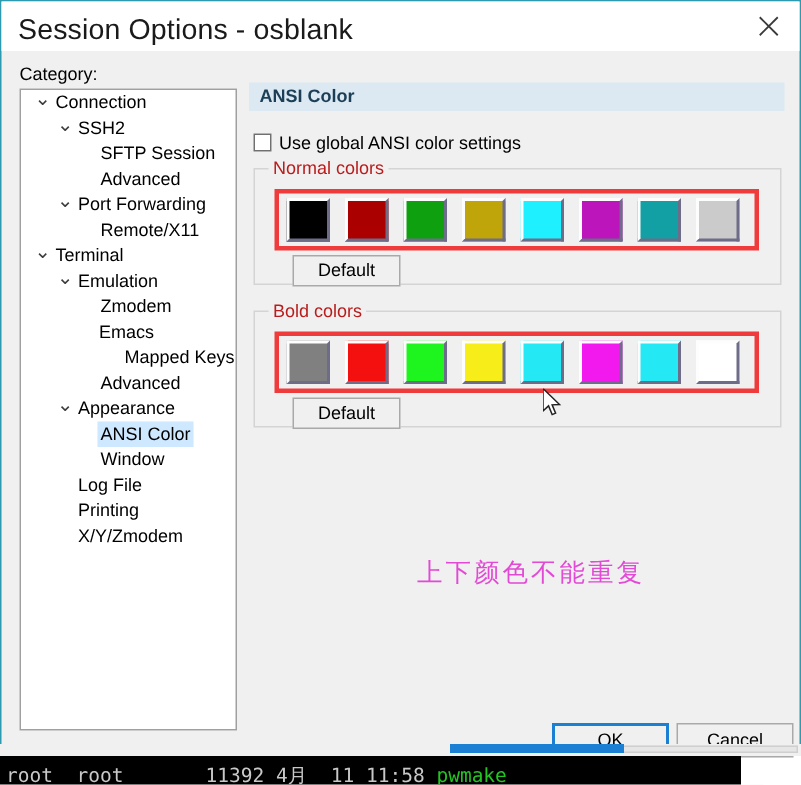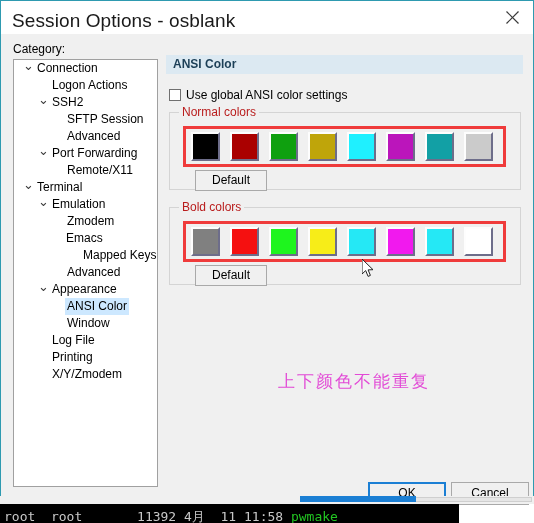--- a/index.html
+++ b/index.html
@@ -243,21 +243,21 @@
     position: absolute;
     left: 361px; top: 258px;
     width: 14px; height: 20px;
     pointer-events: none;
   }
 
   
   #terminal-strip {
     position: absolute;
     left: 0; top: 504px;
-    width: 459px; height: 19px;
+    width: 494px; height: 19px;
     background: #000000;
     overflow: hidden;
     font-family: "DejaVu Sans Mono", monospace;
     font-size: 13px;
     white-space: pre;
   }
   #terminal-line {
     position: absolute;
     left: 4px; top: 4px;
     color: #c8c8c8;
@@ -304,21 +304,20 @@
         <line x1="1.5" y1="1.5" x2="13.5" y2="13.5" stroke="#3a3a3a" stroke-width="1.2"></line>
         <line x1="13.5" y1="1.5" x2="1.5" y2="13.5" stroke="#3a3a3a" stroke-width="1.2"></line>
       </svg>
     </div>
   </div>
 
   <div id="category-label">Category:</div>
 
   <div id="tree-panel">
       <div class="tree-row"><span class="tw" style="left: 8px; font-size: 13px; line-height: 12px;">⌄</span><span class="lbl" style="margin-left: 21px;">Connection</span></div>
-      <div class="tree-row"><span class="lbl" style="margin-left: 36px;">Logon Actions</span></div>
       <div class="tree-row"><span class="tw" style="left: 23px; font-size: 13px; line-height: 12px;">⌄</span><span class="lbl" style="margin-left: 36px;">SSH2</span></div>
       <div class="tree-row"><span class="lbl" style="margin-left: 51px;">SFTP Session</span></div>
       <div class="tree-row"><span class="lbl" style="margin-left: 51px;">Advanced</span></div>
       <div class="tree-row"><span class="tw" style="left: 23px; font-size: 13px; line-height: 12px;">⌄</span><span class="lbl" style="margin-left: 36px;">Port Forwarding</span></div>
       <div class="tree-row"><span class="lbl" style="margin-left: 51px;">Remote/X11</span></div>
       <div class="tree-row"><span class="tw" style="left: 8px; font-size: 13px; line-height: 12px;">⌄</span><span class="lbl" style="margin-left: 21px;">Terminal</span></div>
       <div class="tree-row"><span class="tw" style="left: 23px; font-size: 13px; line-height: 12px;">⌄</span><span class="lbl" style="margin-left: 36px;">Emulation</span></div>
       <div class="tree-row"><span class="lbl" style="margin-left: 51px;">Zmodem</span></div>
       <div class="tree-row"><span class="lbl" style="margin-left: 50px;">Emacs</span></div>
       <div class="tree-row"><span class="lbl" style="margin-left: 67px;">Mapped Keys</span></div>

